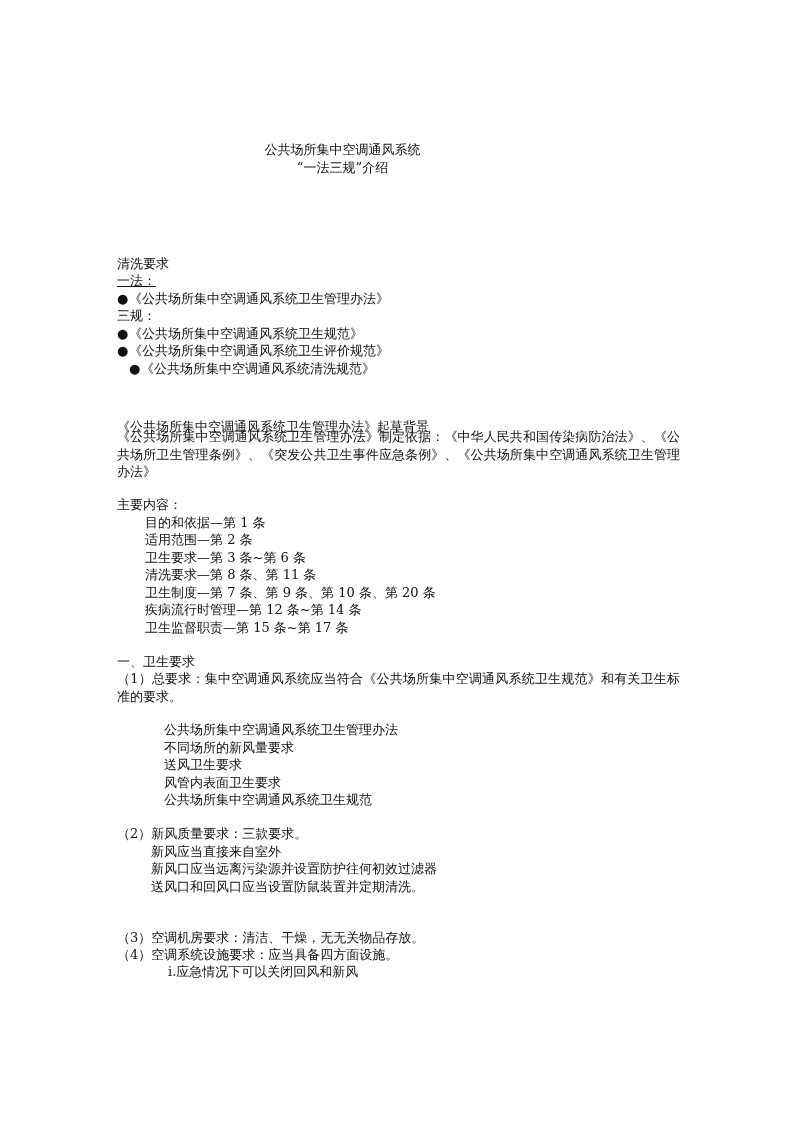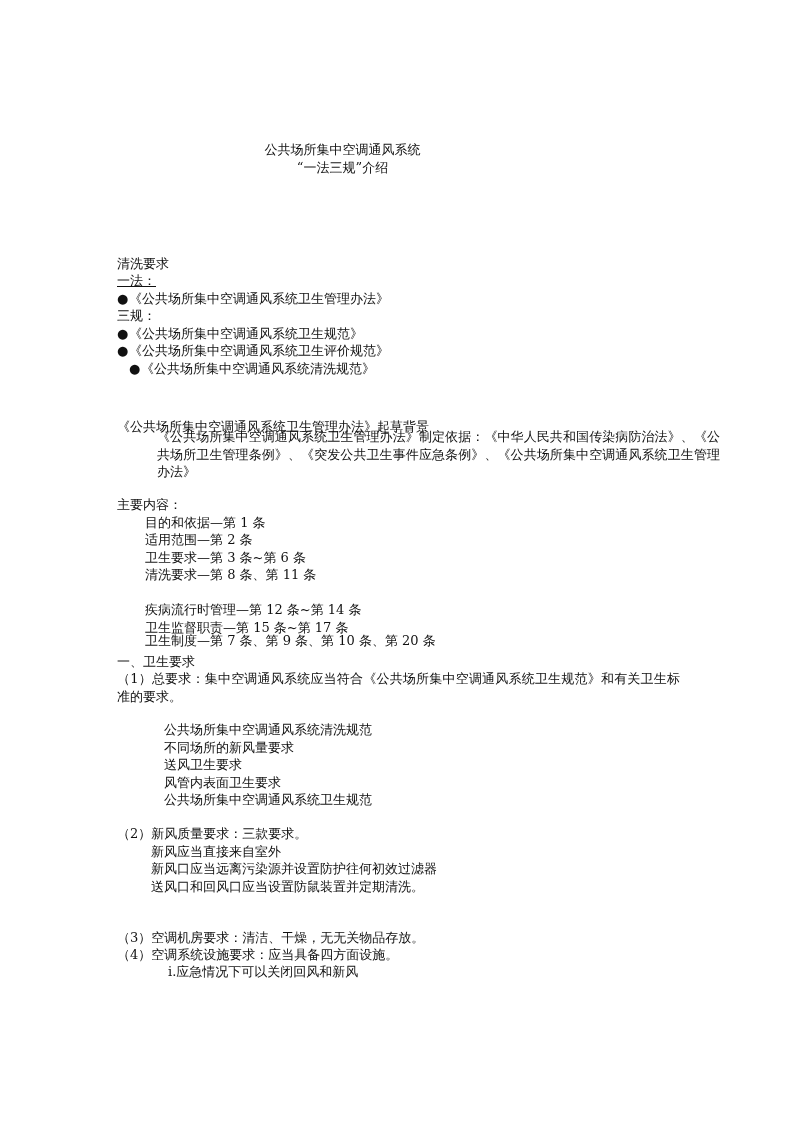--- a/index.html
+++ b/index.html
@@ -31,35 +31,35 @@
     <span class="bullet">●</span><span>《公共场所集中空调通风系统卫生规范》</span>
   </div>
   <div class="line" style="left:117px; top:342px;">
     <span class="bullet">●</span><span>《公共场所集中空调通风系统卫生评价规范》</span>
   </div>
   <div class="line" style="left:117px; top:360px;margin-left:12px;">
     <span class="bullet">●</span><span>《公共场所集中空调通风系统清洗规范》</span>
   </div>
 
   <div class="line" style="left:117px; top:410px;margin-top:8px;">《公共场所集中空调通风系统卫生管理办法》起草背景</div>
-  <div class="para" style="top:428px;margin-left:40px;">《公共场所集中空调通风系统卫生管理办法》制定依据：《中华人民共和国传染病防治法》、《公共场所卫生管理条例》、《突发公共卫生事件应急条例》、《公共场所集中空调通风系统卫生管理办法》</div>
+  <div class="para" style="top:428px;">《公共场所集中空调通风系统卫生管理办法》制定依据：《中华人民共和国传染病防治法》、《公共场所卫生管理条例》、《突发公共卫生事件应急条例》、《公共场所集中空调通风系统卫生管理办法》</div>
 
   <div class="line" style="left:117px; top:496px;">主要内容：</div>
   <div class="line" style="left:145px; top:514px;">目的和依据—第 1 条</div>
   <div class="line" style="left:145px; top:531px;">适用范围—第 2 条</div>
   <div class="line" style="left:145px; top:549px;">卫生要求—第 3 条~第 6 条</div>
   <div class="line" style="left:145px; top:566px;">清洗要求—第 8 条、第 11 条</div>
-  <div class="line" style="left:145px; top:584px;margin-top:48px;">卫生制度—第 7 条、第 9 条、第 10 条、第 20 条</div>
+  <div class="line" style="left:145px; top:584px;">卫生制度—第 7 条、第 9 条、第 10 条、第 20 条</div>
   <div class="line" style="left:145px; top:601px;">疾病流行时管理—第 12 条~第 14 条</div>
   <div class="line" style="left:145px; top:619px;">卫生监督职责—第 15 条~第 17 条</div>
 
   <div class="line" style="left:117px; top:653px;">一、卫生要求</div>
   <div class="para" style="top:670px;">（1）总要求：集中空调通风系统应当符合《公共场所集中空调通风系统卫生规范》和有关卫生标准的要求。</div>
 
-  <div class="line" style="left:164px; top:721px;">公共场所集中空调通风系统清洗规范</div>
+  <div class="line" style="left:164px; top:721px;">公共场所集中空调通风系统卫生管理办法</div>
   <div class="line" style="left:164px; top:739px;">不同场所的新风量要求</div>
   <div class="line" style="left:164px; top:756px;">送风卫生要求</div>
   <div class="line" style="left:164px; top:774px;">风管内表面卫生要求</div>
   <div class="line" style="left:164px; top:791px;">公共场所集中空调通风系统卫生规范</div>
 
   <div class="line" style="left:117px; top:825px;">（2）新风质量要求：三款要求。</div>
   <div class="line" style="left:151px; top:843px;">新风应当直接来自室外</div>
   <div class="line" style="left:151px; top:860px;">新风口应当远离污染源并设置防护往何初效过滤器</div>
   <div class="line" style="left:151px; top:878px;">送风口和回风口应当设置防鼠装置并定期清洗。</div>
 

